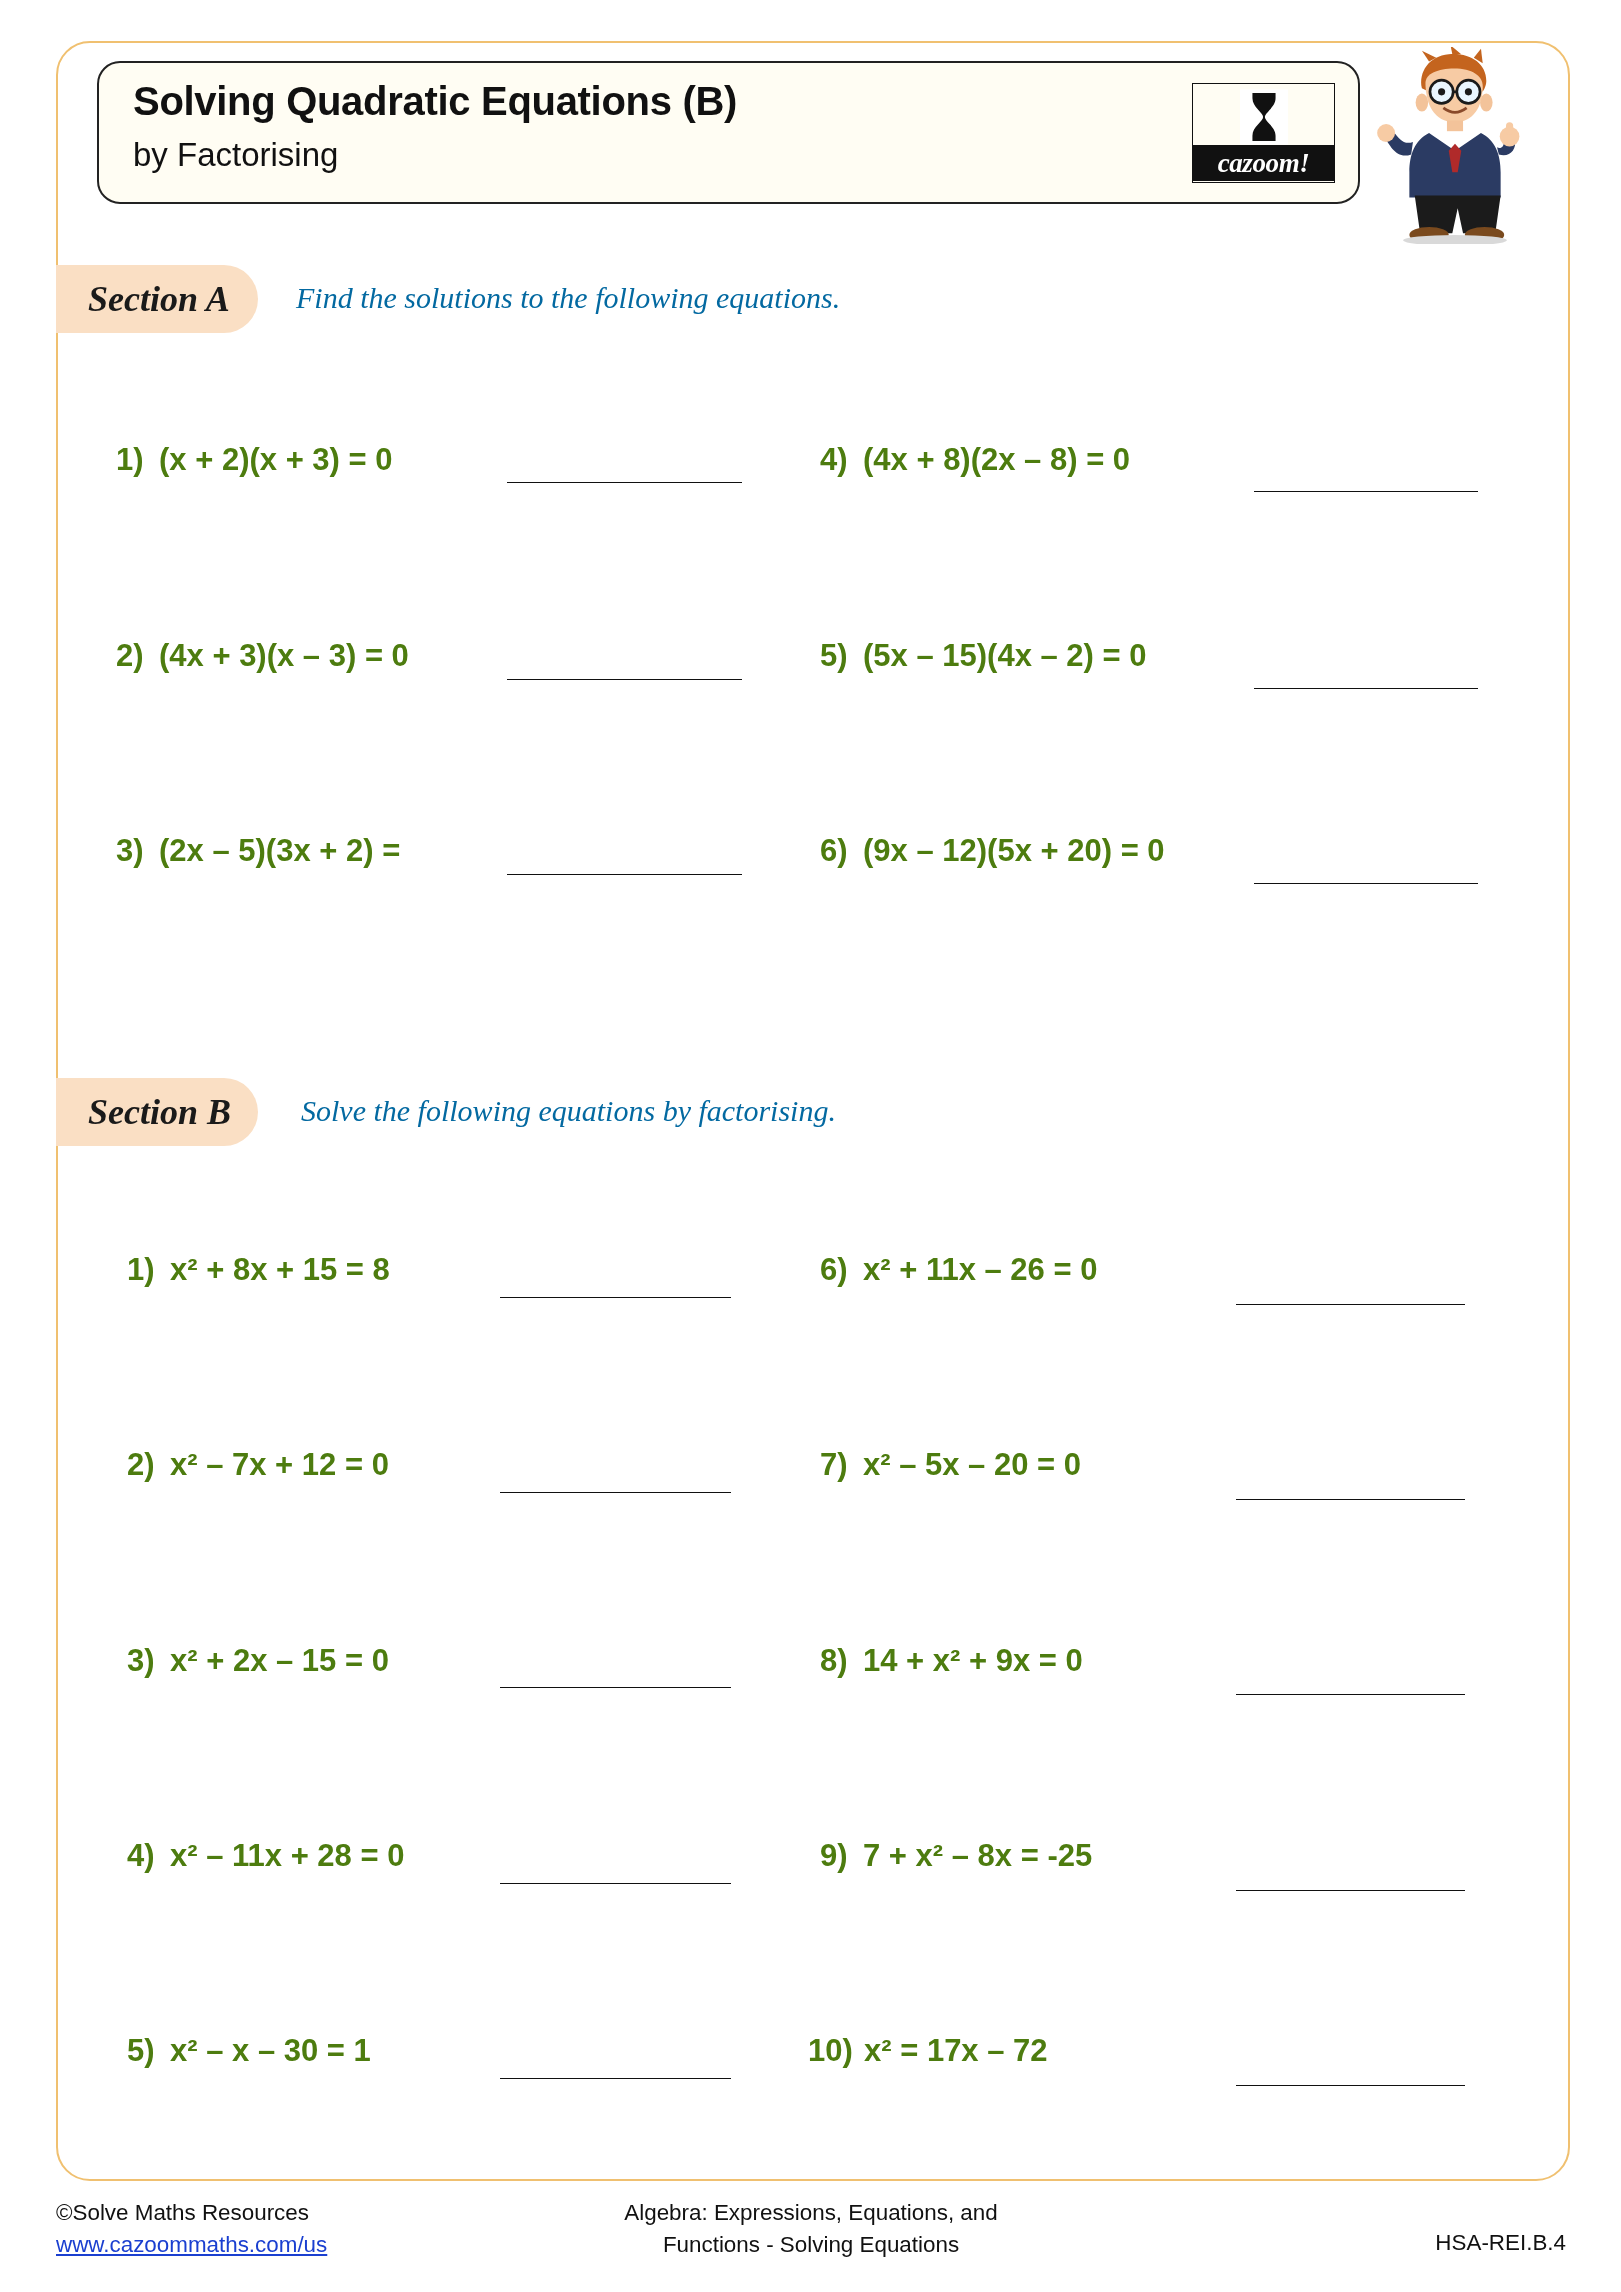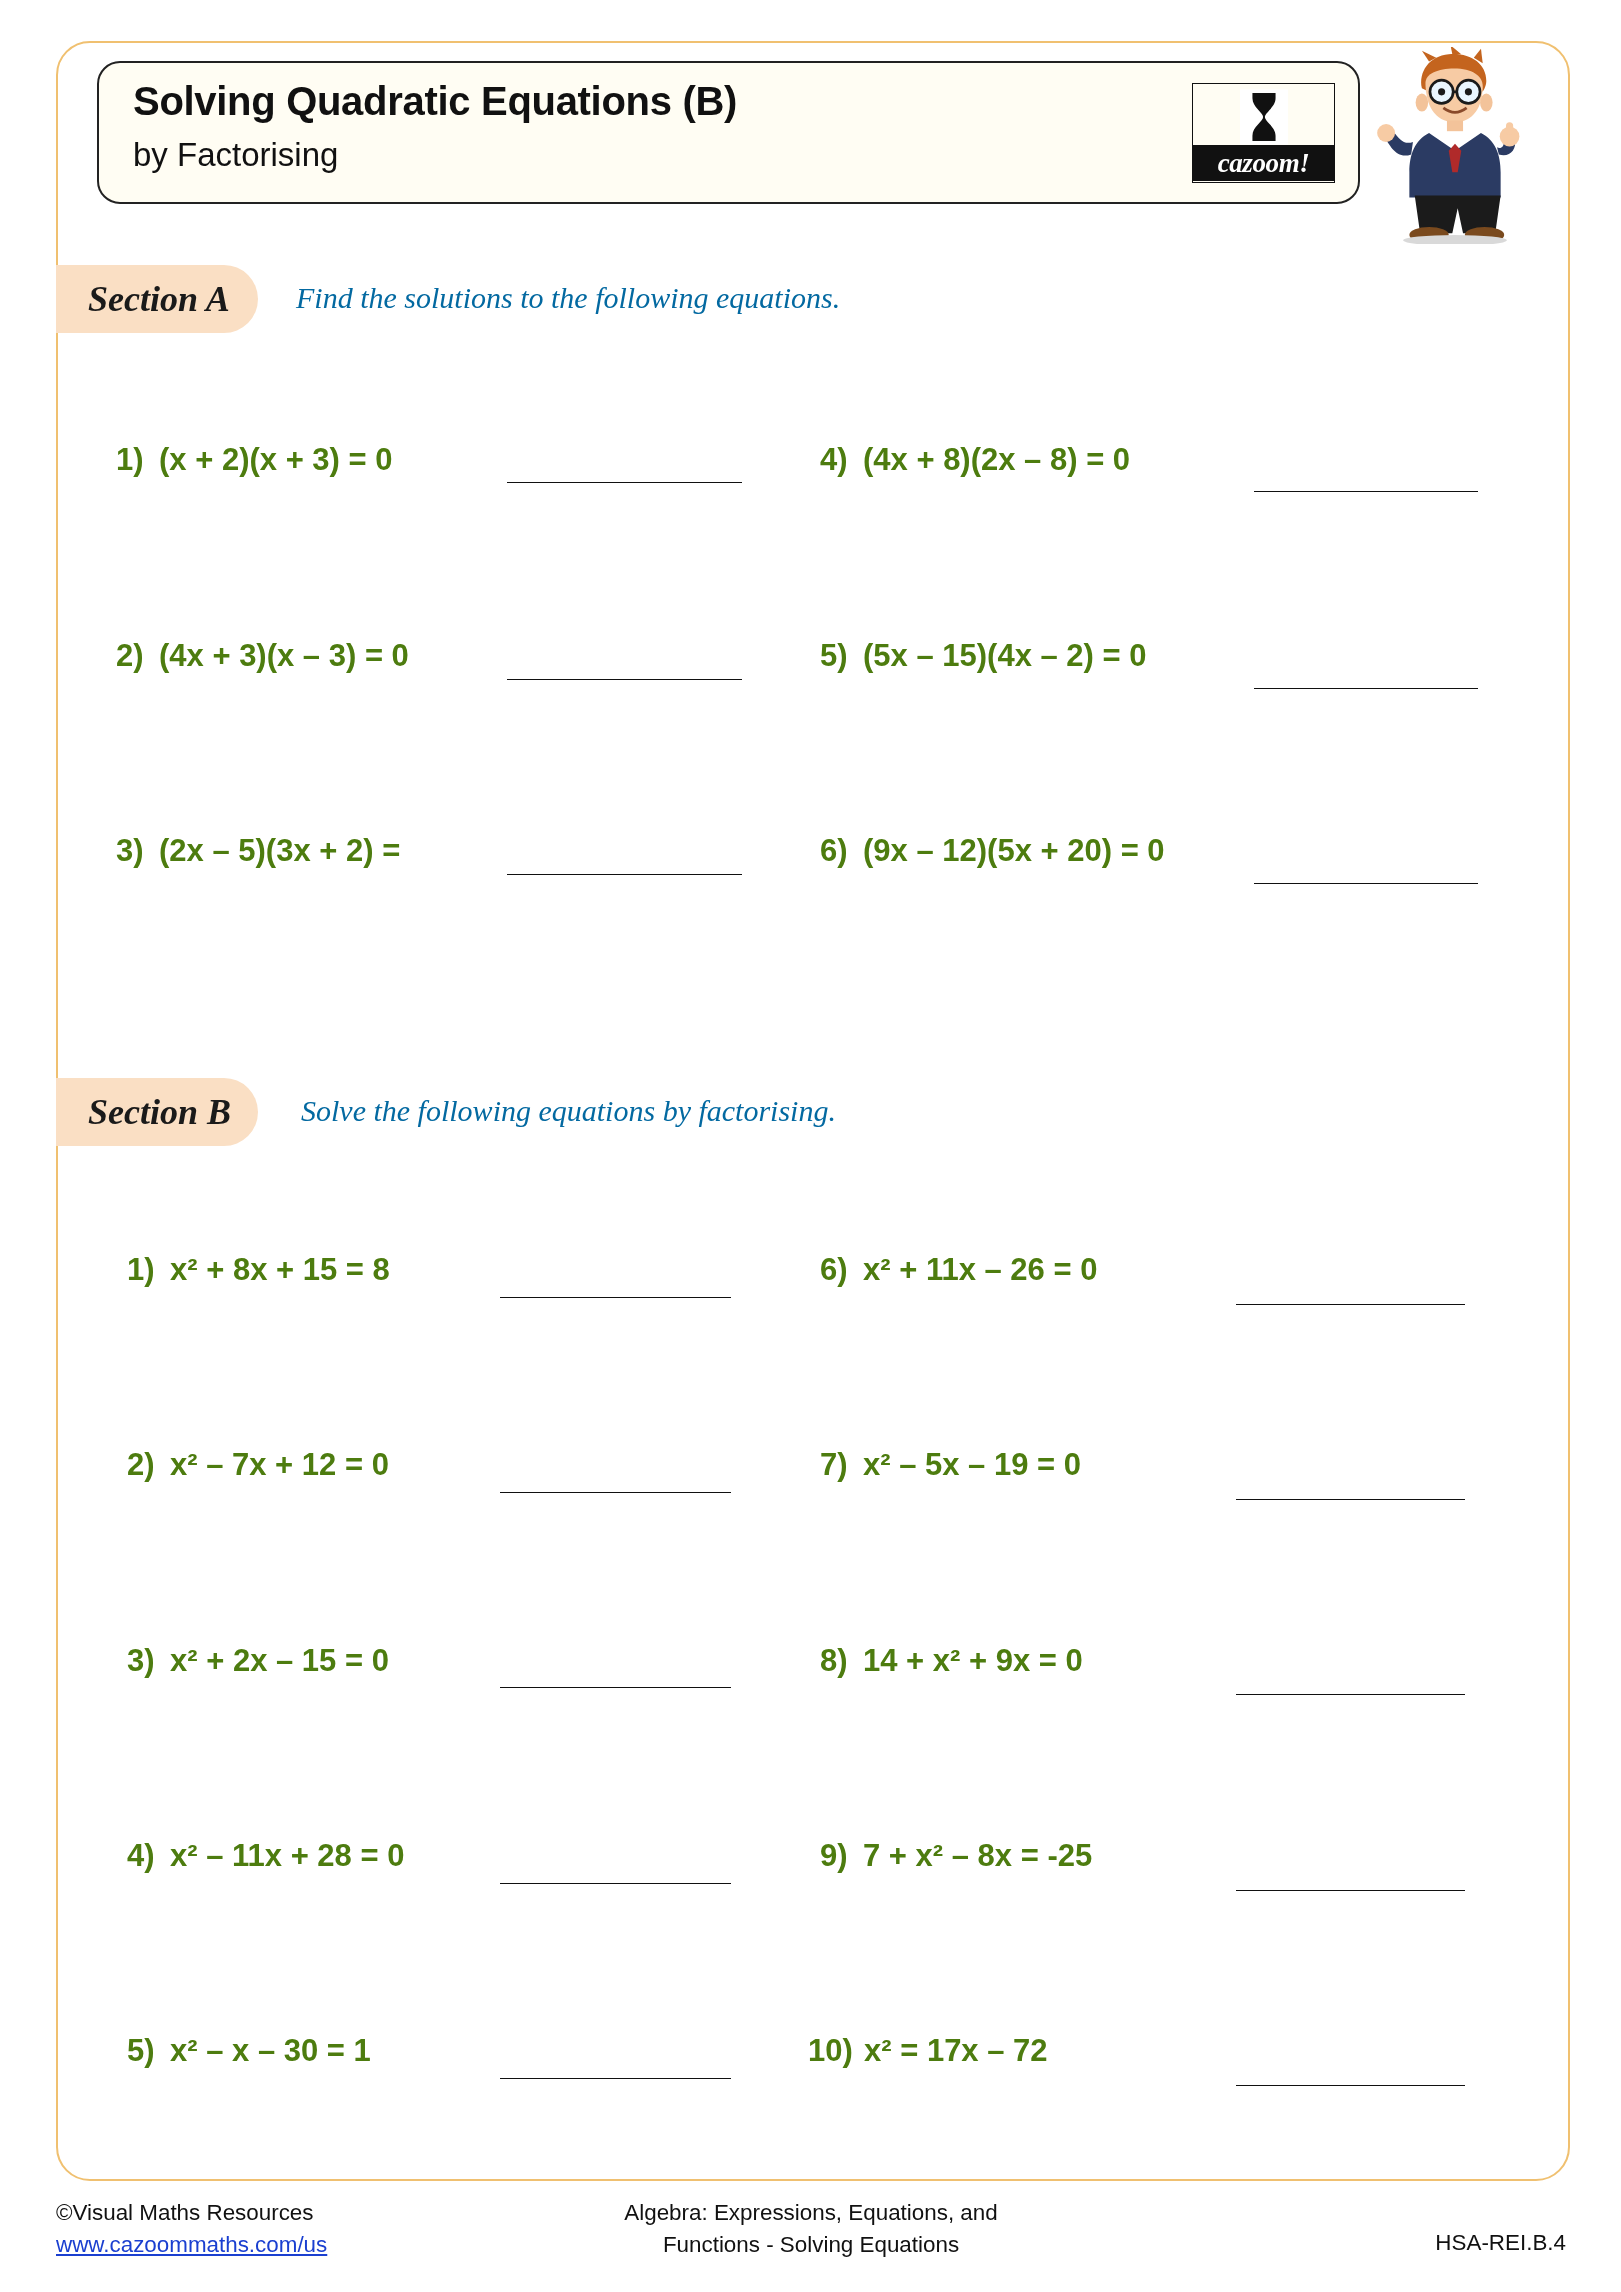--- a/index.html
+++ b/index.html
@@ -308,42 +308,42 @@
   <span class="num">5)</span><span>x² – x – 30 = 1</span>
 </div>
 <div class="answer-line" style="left:500px; top:2078px; width:231px"></div>
 
 <div class="q" style="left:820px; top:1252px">
   <span class="num">6)</span><span>x² + 11x – 26 = 0</span>
 </div>
 <div class="answer-line" style="left:1236px; top:1304px; width:229px"></div>
 
 <div class="q" style="left:820px; top:1447px">
-  <span class="num">7)</span><span>x² – 5x – 19 = 0</span>
+  <span class="num">7)</span><span>x² – 5x – 20 = 0</span>
 </div>
 <div class="answer-line" style="left:1236px; top:1499px; width:229px"></div>
 
 <div class="q" style="left:820px; top:1643px">
   <span class="num">8)</span><span>14 + x² + 9x = 0</span>
 </div>
 <div class="answer-line" style="left:1236px; top:1694px; width:229px"></div>
 
 <div class="q" style="left:820px; top:1838px">
   <span class="num">9)</span><span>7 + x² – 8x = -25</span>
 </div>
 <div class="answer-line" style="left:1236px; top:1890px; width:229px"></div>
 
 <div class="q" style="left:808px; top:2033px">
   <span class="num wide">10)</span><span>x² = 17x – 72</span>
 </div>
 <div class="answer-line" style="left:1236px; top:2085px; width:229px"></div>
 
 <div class="footer">
   <div class="footer-left">
-    <span>©Visual Maths Resources</span>
+    <span>©Solve Maths Resources</span>
     <a class="link" href="#">www.cazoommaths.com/us</a>
   </div>
   <div class="footer-center">
     <div>Algebra: Expressions, Equations, and</div>
     <div>Functions - Solving Equations</div>
   </div>
   <div class="footer-right">HSA-REI.B.4</div>
 </div>
 
 

